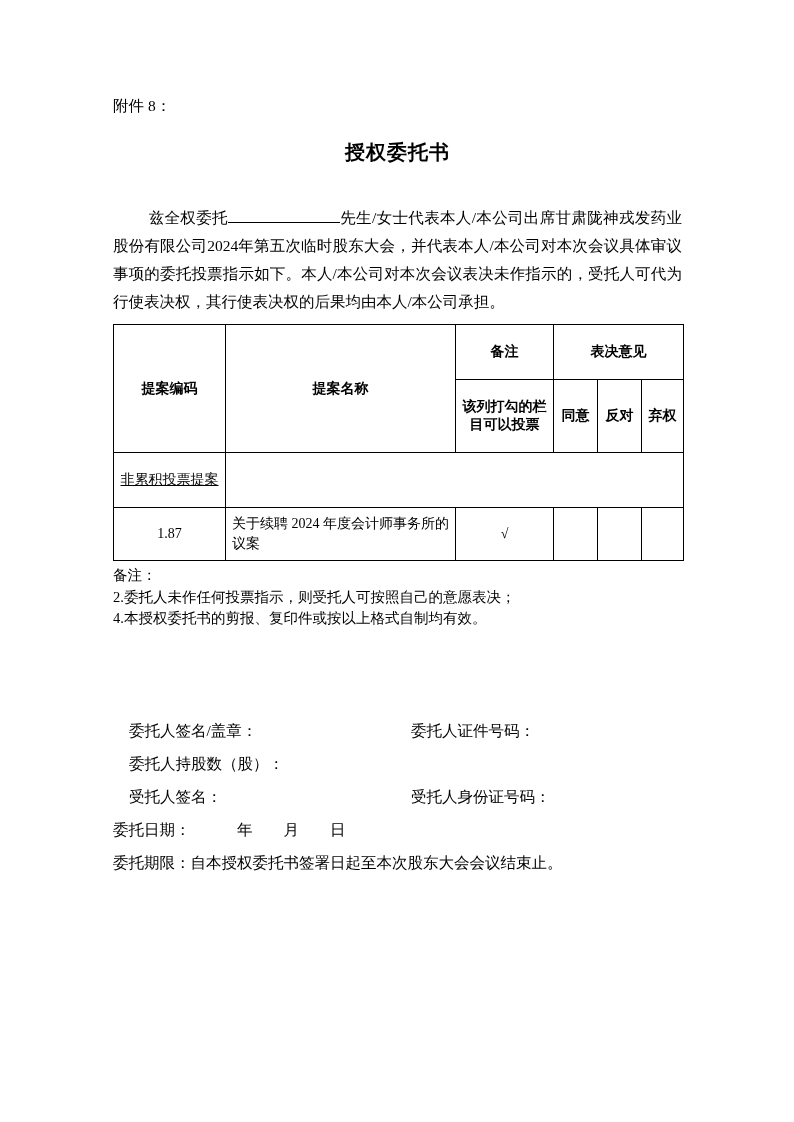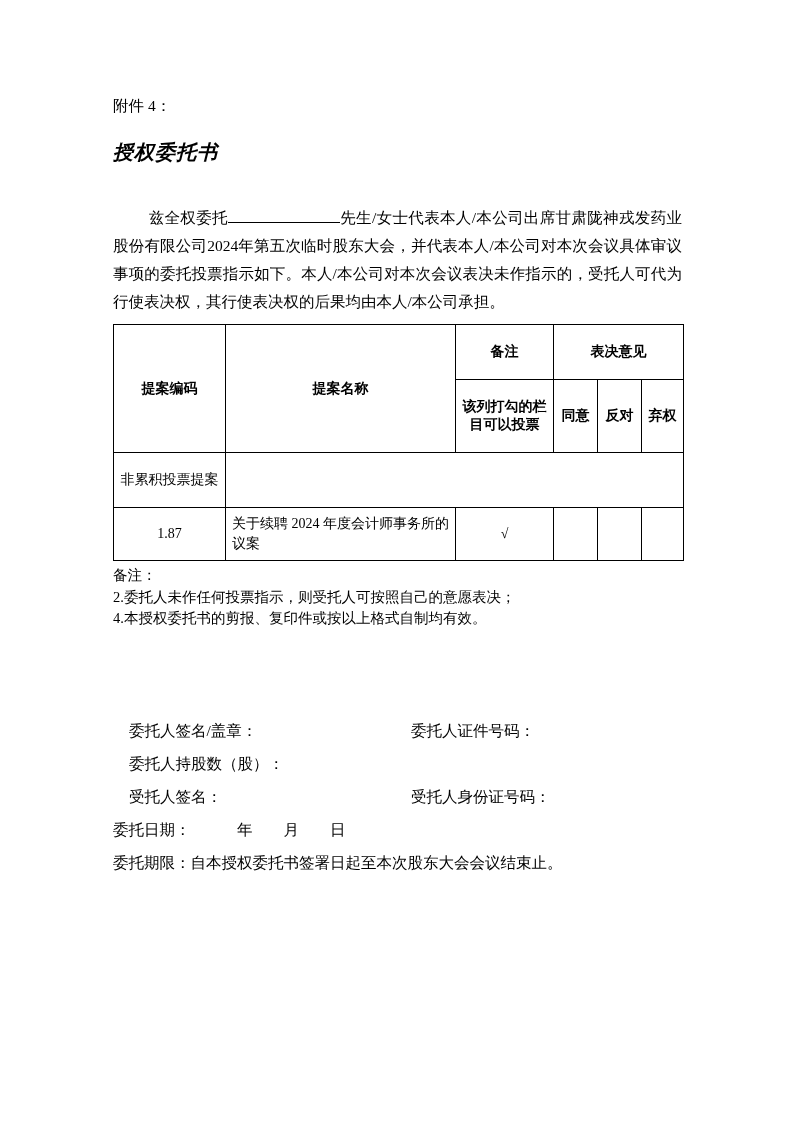--- a/index.html
+++ b/index.html
@@ -18,24 +18,23 @@
     position: relative;
     overflow: hidden;
   }
   .attachment-label {
     font-size: 15.5px;
     margin-bottom: 22px;
   }
   .doc-title {
     font-size: 20px;
     font-weight: bold;
-    text-align: left;
+    text-align: center;
     margin: 0 0 38px 0;
     letter-spacing: 1px;
-    font-style: italic;
   }
   .body-paragraph {
     font-size: 15.5px;
     line-height: 28px;
     text-align: justify;
     text-indent: 2.3em;
     margin: 12px 0 8px 0;
   }
   .blank-underline {
     display: inline-block;
@@ -64,20 +63,21 @@
   .col-name { width: 230px; }
   .col-remark { width: 98px; }
   .col-agree { width: 44px; }
   .col-against { width: 44px; }
   .col-abstain { width: 42px; }
   .hdr-row-1 th { height: 26px; }
   .hdr-row-2 th { height: 42px; }
   .section-row td {
     height: 22px;
     text-align: left;
+    text-decoration: underline;
   }
   .data-row td { height: 46px; }
   .cell-name {
     text-align: left !important;
     padding: 2px 6px !important;
     line-height: 20px;
     margin-left: 44px;
   }
   .notes {
     font-size: 14.5px;
@@ -96,21 +96,21 @@
   }
   .sig-left { width: 282px; flex: 0 0 282px; margin-left: 16px; }
   .sig-right { flex: 1; }
   .sig-full { line-height: 33px; height: 33px; }
 </style>
 </head>
 <body>
 
 <div class="page">
 
-  <div class="attachment-label">附件 4：</div>
+  <div class="attachment-label">附件 8：</div>
 
   <h1 class="doc-title">授权委托书</h1>
 
   <p class="body-paragraph"><span>兹全权委托</span><span class="blank-underline"></span><span>先生/女士代表本人/本公司出席甘肃陇神戎发药业股份有限公司2024年第五次临时股东大会，并代表本人/本公司对本次会议具体审议事项的委托投票指示如下。本人/本公司对本次会议表决未作指示的，受托人可代为行使表决权，其行使表决权的后果均由本人/本公司承担。</span></p>
 
   <table class="voting-table">
     <colgroup>
       <col class="col-code">
       <col class="col-name">
       <col class="col-remark">

